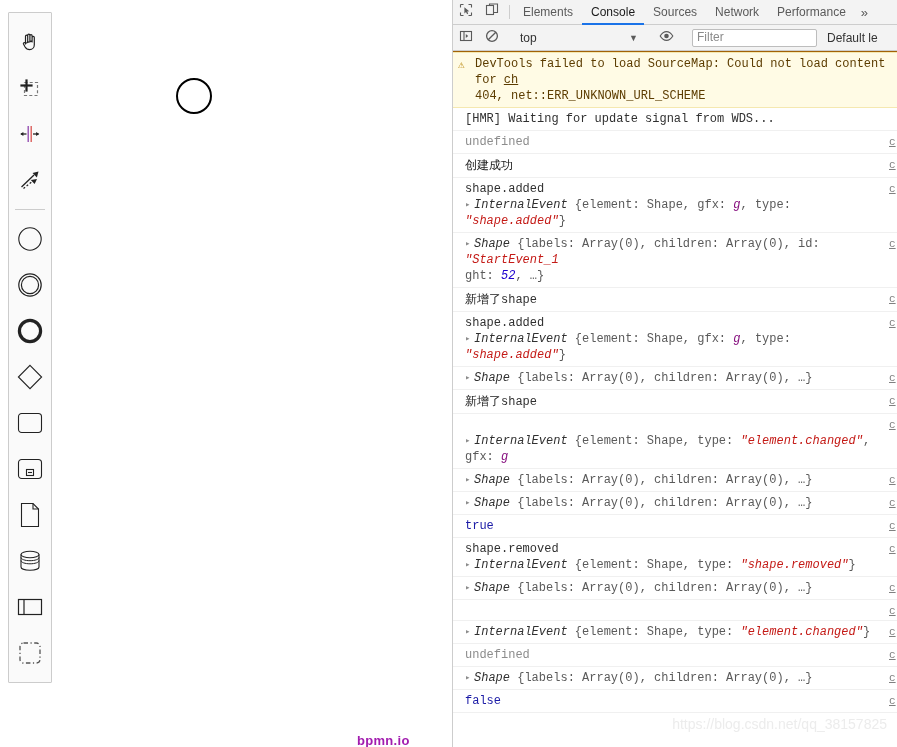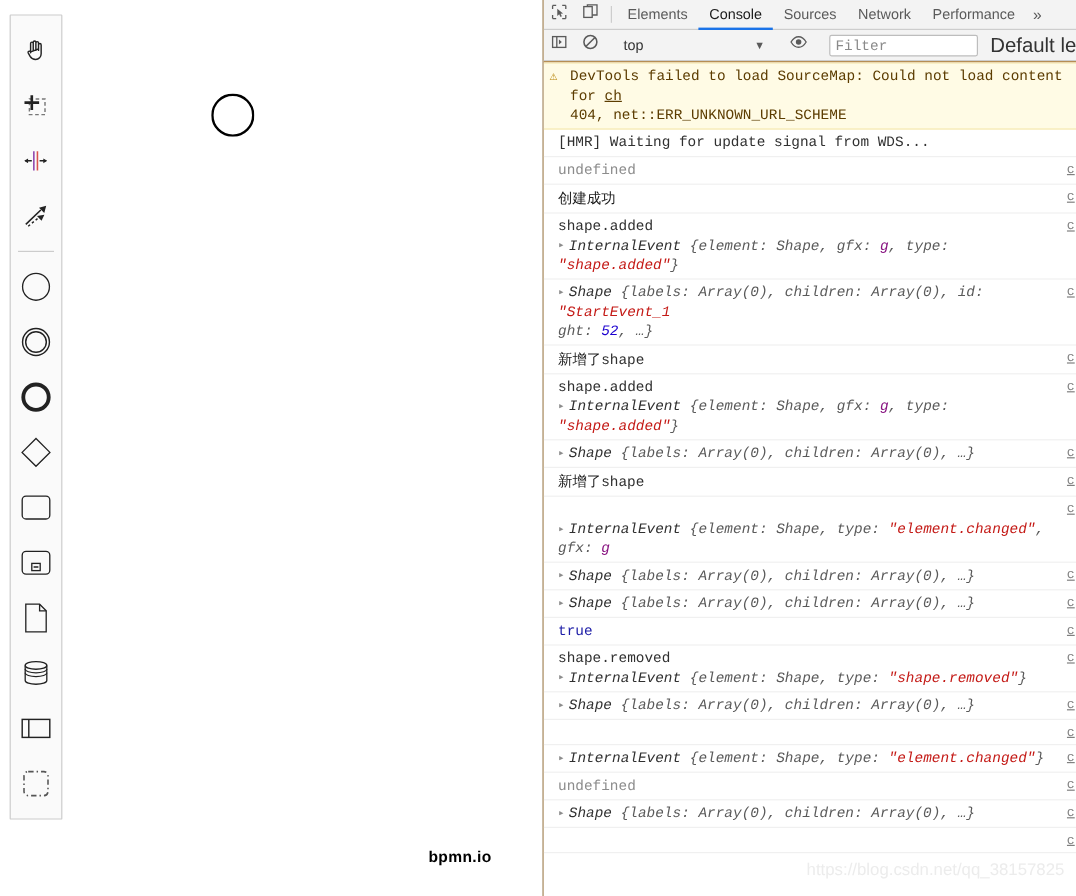--- a/index.html
+++ b/index.html
@@ -41,25 +41,25 @@
   #start-event-shape {
     position: absolute;
     left: 176px; top: 78px;
     width: 36px; height: 36px;
   }
   #start-event-shape svg { display:block; }
 
   
   #bpmnio-logo {
     position: absolute;
-    left: 357px; top: 706px;
+    left: 357px; top: 733px;
     font-size: 13px;
     font-weight: bold;
     letter-spacing: 0.3px;
-    color: #000000;
+    color: #a21caf;
     font-family: "Liberation Sans", sans-serif;
     white-space: nowrap;
   }
 
   
   #devtools {
     position: absolute; left: 452px; top: 0;
     width: 445px; height: 747px;
     background: #a16207;
     border-left: 1px solid #cdcdcd;
@@ -110,26 +110,26 @@
     min-width: 130px;
     cursor:pointer;
   }
   #ctx-caret { margin-left:auto; padding-right:6px; font-size:9px; color:#5a5a5a;}
   #filter-input {
     width: 125px; height:18px;
     border:1px solid #bdbdbd; border-radius:2px;
     background:#fff;
     font-size:12px; color:#8a8a8a;
     padding:0 4px;
-    display:flex; align-items:flex-end;
-    font-family:Liberation Mono, monospace;
+    display:flex; align-items:flex-start;
+    font-family:Liberation Sans, sans-serif;
     margin-left:4px;
   }
   #level-select {
-    font-size:17px; color:#333; padding-left:10px; cursor:pointer;
+    font-size:12px; color:#333; padding-left:10px; cursor:pointer;
   }
 
   
   #console-list {
     position:absolute; left:0; top:52px; right:0; bottom:0;
     background:#fff;
     overflow:hidden;
   }
   .msg {
     position:relative;
@@ -147,21 +147,21 @@
     border-top:1px solid #f5e8b0;
     padding-left: 22px;
     color:#5c3c00;
   }
   .msg .warn-ico {
     position:absolute; left:5px; top:4px;
     color:#b8860b; font-size:11px;
   }
   .msg .dim { color:#8c8c8c;margin-top:31px; }
   .msg .blue { color:#1a1aa6; }
-  .msg .obj { font-style: italic; color:#5a5a5a; }
+  .msg .obj { color:#5a5a5a; }
   .msg .objname { font-style: italic; color:#303030; }
   .msg .str { color:#c41a16; font-style:italic; }
   .msg .num { color:#1c00cf; font-style:italic; }
   .msg .purple { color:#881280; font-style:italic;}
   .msg .lnk { text-decoration: underline; color:#5c3c00; }
   .msg .arrow {
     display:inline-block; width:9px; color:#8c8c8c; font-size:9px;
     vertical-align: 1px;
   }
   .msg .cjk { font-family:"DejaVu Sans", sans-serif; font-size:12px; color:#1a1a1a;}
@@ -476,19 +476,20 @@
         </div>
         <div class="msg">
           <span class="line2"><span class="dim">undefined</span></span>
           <span class="src">c</span>
         </div>
         <div class="msg">
           <span class="line2"><span class="arrow">▸</span><span class="objname">Shape </span><span class="obj">{labels: </span><span class="obj">Array(0)</span><span class="obj">, children: </span><span class="obj">Array(0)</span><span class="obj">, …}</span></span>
           <span class="src">c</span>
         </div>
         <div class="msg">
+          <span class="line2"><span class="blue">false</span></span>
           <span class="src">c</span>
         </div>
       </div>
 
     <div id="csdn-watermark">https://blog.csdn.net/qq_38157825</div>
   </div>
 </div>
 
 </body></html>

